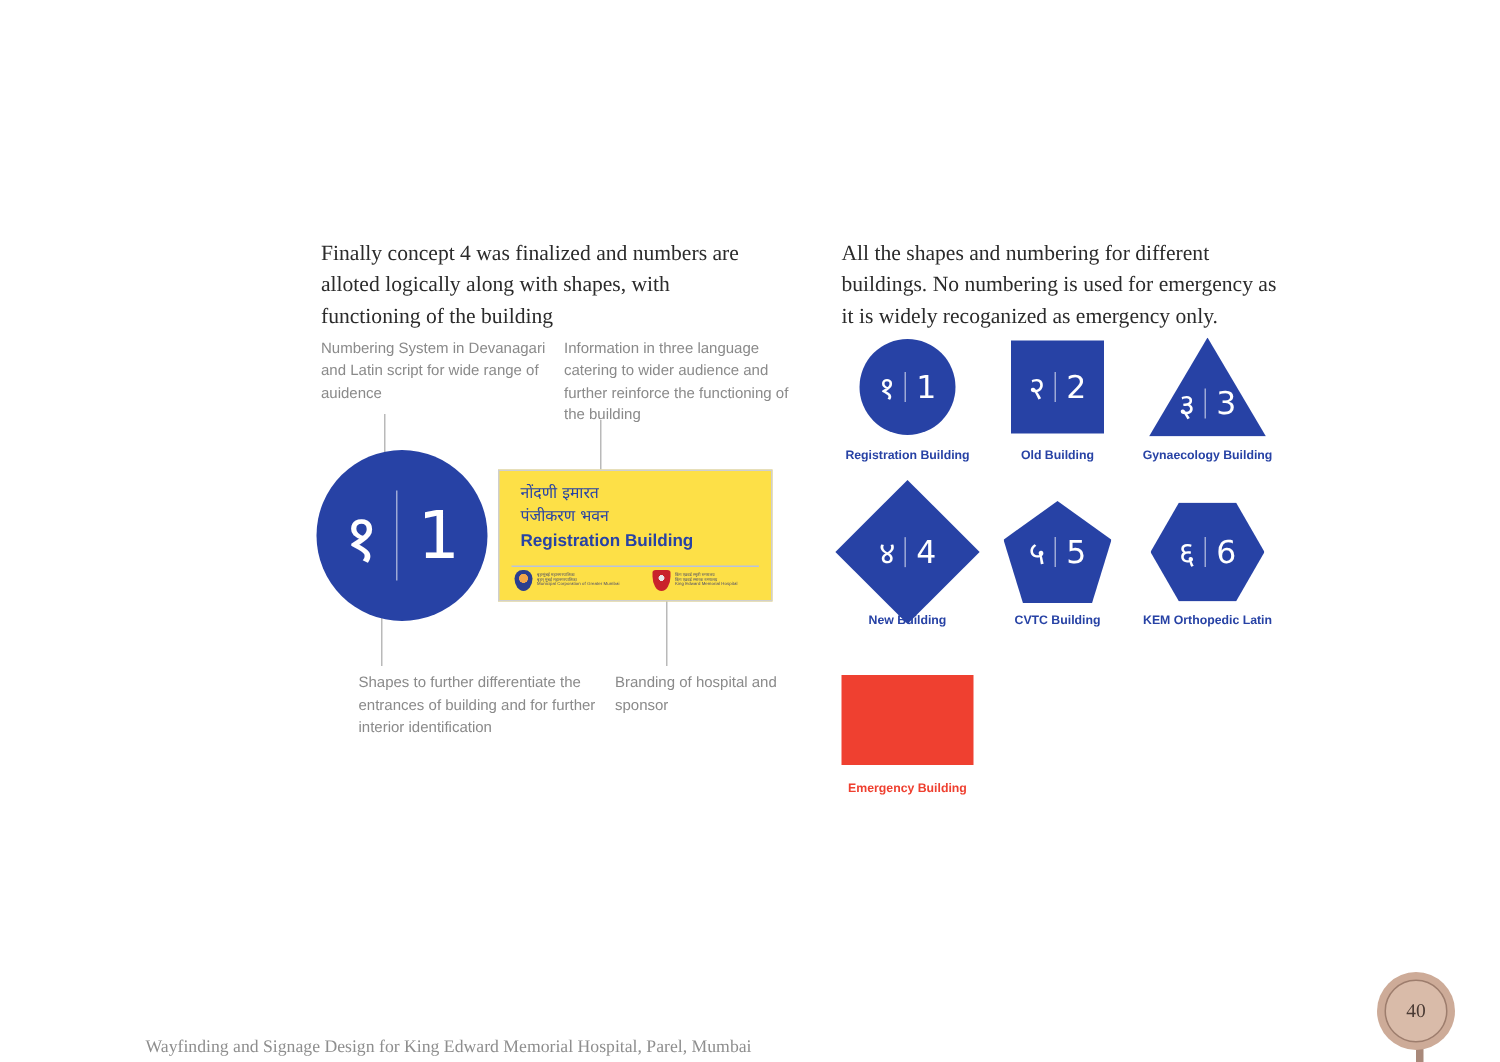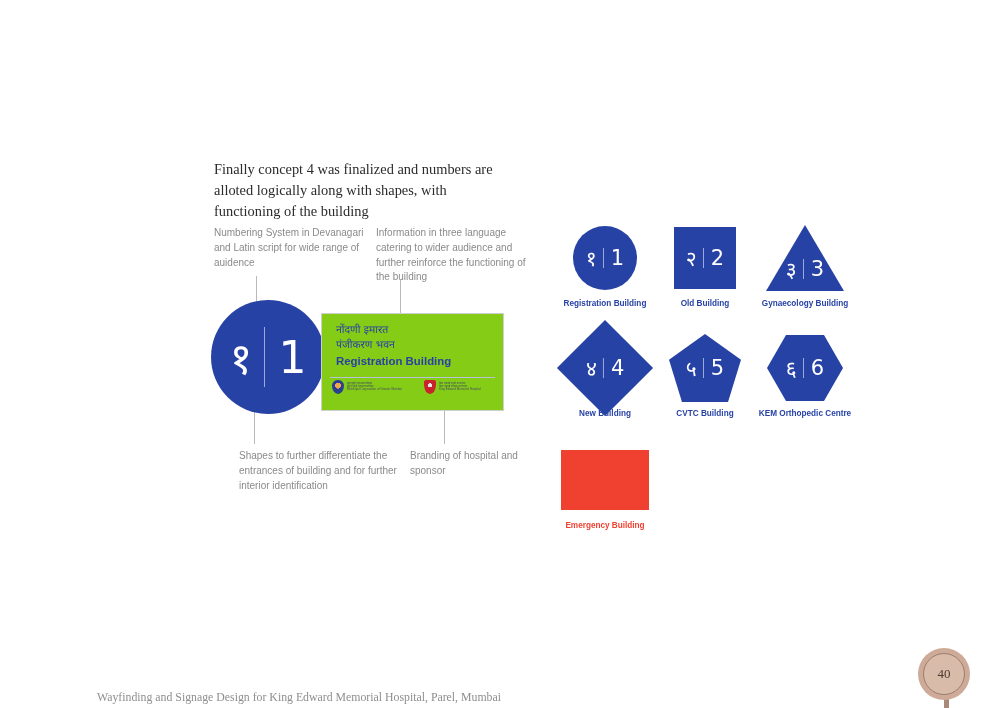--- a/index.html
+++ b/index.html
@@ -84,25 +84,25 @@
   .sep {
     display: inline-block;
     width: 1px;
     background: rgba(255,255,255,0.55);
     align-self: stretch;
   }
 
   
   #sign-card {
     position: absolute;
-    left: 321px;
+    left: 332px;
     top: 313px;
     width: 183px;
-    height: 98px;
-    background: #84cc16;
+    height: 88px;
+    background: #fde047;
     border: 1px solid #cfcfcf;
     box-sizing: border-box;
   }
   .card-lines {
     position: absolute;
     left: 14px;
     top: 8px;
   }
   .card-line {
     color: #2742a5;
@@ -267,20 +267,21 @@
     color: #4a3a33;
   }
 </style>
 </head>
 <body>
 
 <div class="page">
 
   <div class="intro" id="intro-left">Finally concept 4 was finalized and numbers are alloted logically along with shapes, with functioning of the building</div>
 
+  <div class="intro" id="intro-right">All the shapes and numbering for different buildings. No numbering is used for emergency as it is widely recoganized as emergency only.</div>
 
   <div class="annot" id="annot-numbering">Numbering System in Devanagari and Latin script for wide range of auidence</div>
 
   <div class="annot" id="annot-language">Information in three language catering to wider audience and further reinforce the functioning of the building</div>
 
   <div class="annot" id="annot-shapes">Shapes to further differentiate the entrances of building and for further interior identification</div>
 
   <div class="annot" id="annot-branding">Branding of hospital and sponsor</div>
 
   <div class="leader" id="leader-numbering"></div>
@@ -393,21 +394,21 @@
     <div class="shape-cell" id="cell-6">
       <div class="shape-box">
         <div class="shape-figure sh-hexagon">
           <div class="badge-nums">
             <span class="dv">६</span>
             <span class="sep"></span>
             <span class="lat">6</span>
           </div>
         </div>
       </div>
-      <div class="shape-label">KEM Orthopedic Centre</div>
+      <div class="shape-label">KEM Orthopedic Latin</div>
     </div>
 
     <div class="shape-cell" id="cell-emergency">
       <div class="shape-box">
         <div class="shape-figure sh-redsq"></div>
       </div>
       <div class="shape-label emergency">Emergency Building</div>
     </div>
 
   </div>

